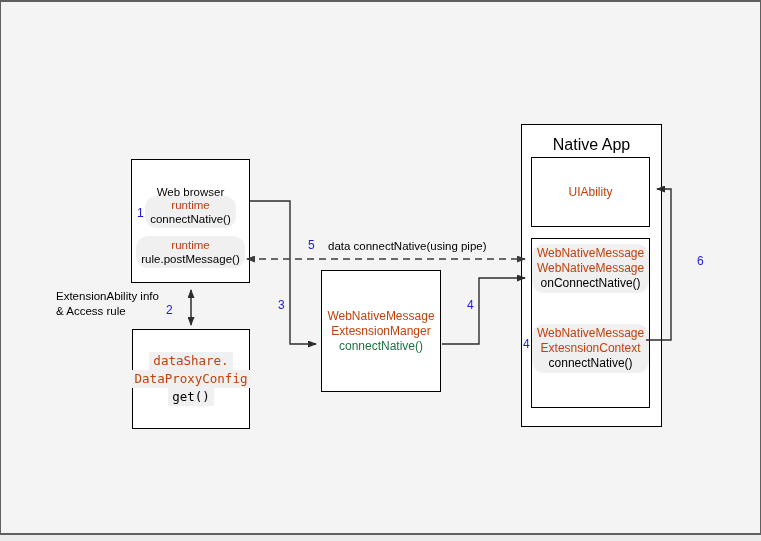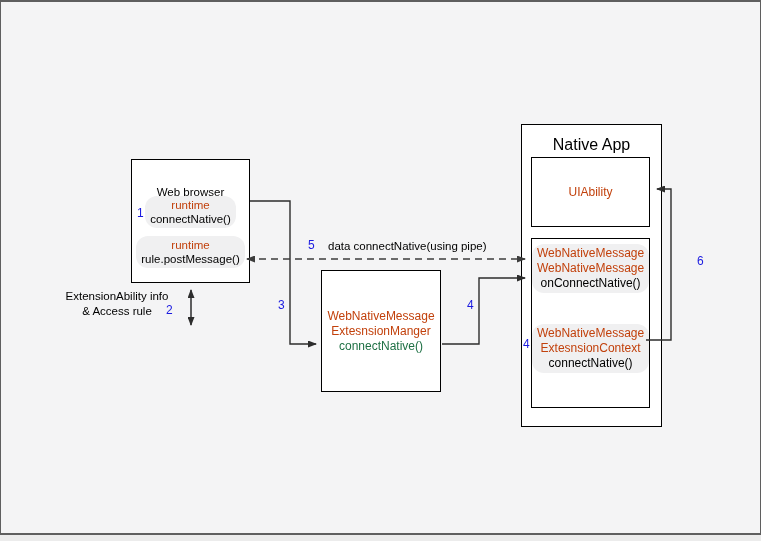--- a/index.html
+++ b/index.html
@@ -33,21 +33,21 @@
     position:absolute;left:0;right:0;
     text-align:center;line-height:14px;
   }
   .codeblock .inner{background:#f0f0f1;display:inline-block;padding:2px 5px;border-radius:12px;}
   .step{
     position:absolute;
     color:#1a1ae0;
     font-size:12px;
     line-height:12px;
   }
-  .note{position:absolute;line-height:15px;text-align:center;}
+  .note{position:absolute;line-height:15px;}
   .boxtitle{position:absolute;left:0;right:0;text-align:center;}
   .mono{font-family:"DejaVu Sans Mono","Liberation Mono",monospace;font-size:12.5px;line-height:16px;}
   svg.overlay{position:absolute;left:0;top:0;pointer-events:none;}
 </style>
 </head>
 <body>
 
 <div class="stage">
 
   <div class="box" style="left:130px;top:157px;width:119px;height:124px;">
@@ -59,20 +59,25 @@
       </span>
     </div>
     <div class="codeblock" style="top:76px;">
       <span class="inner">
         <span class="blue">runtime</span><br>
         <span>rule.postMessage()</span>
       </span>
     </div>
   </div>
 
+  <div class="box center-col mono" style="left:131px;top:327px;width:118px;height:100px;">
+    <span class="blue codebg">dataShare.</span>
+    <span class="blue codebg">DataProxyConfig</span>
+    <span class="codebg">get()</span>
+  </div>
 
   <div class="box center-col" style="left:320px;top:268px;width:120px;height:122px;font-size:12px;line-height:15px;">
     <span class="blue">WebNativeMessage</span>
     <span class="blue">ExtesnsionManger</span>
     <span class="green">connectNative()</span>
   </div>
 
   <div class="box" style="left:520px;top:122px;width:141px;height:303px;">
     <div class="boxtitle" style="top:11px;font-size:16px;">Native App</div>
   </div>

